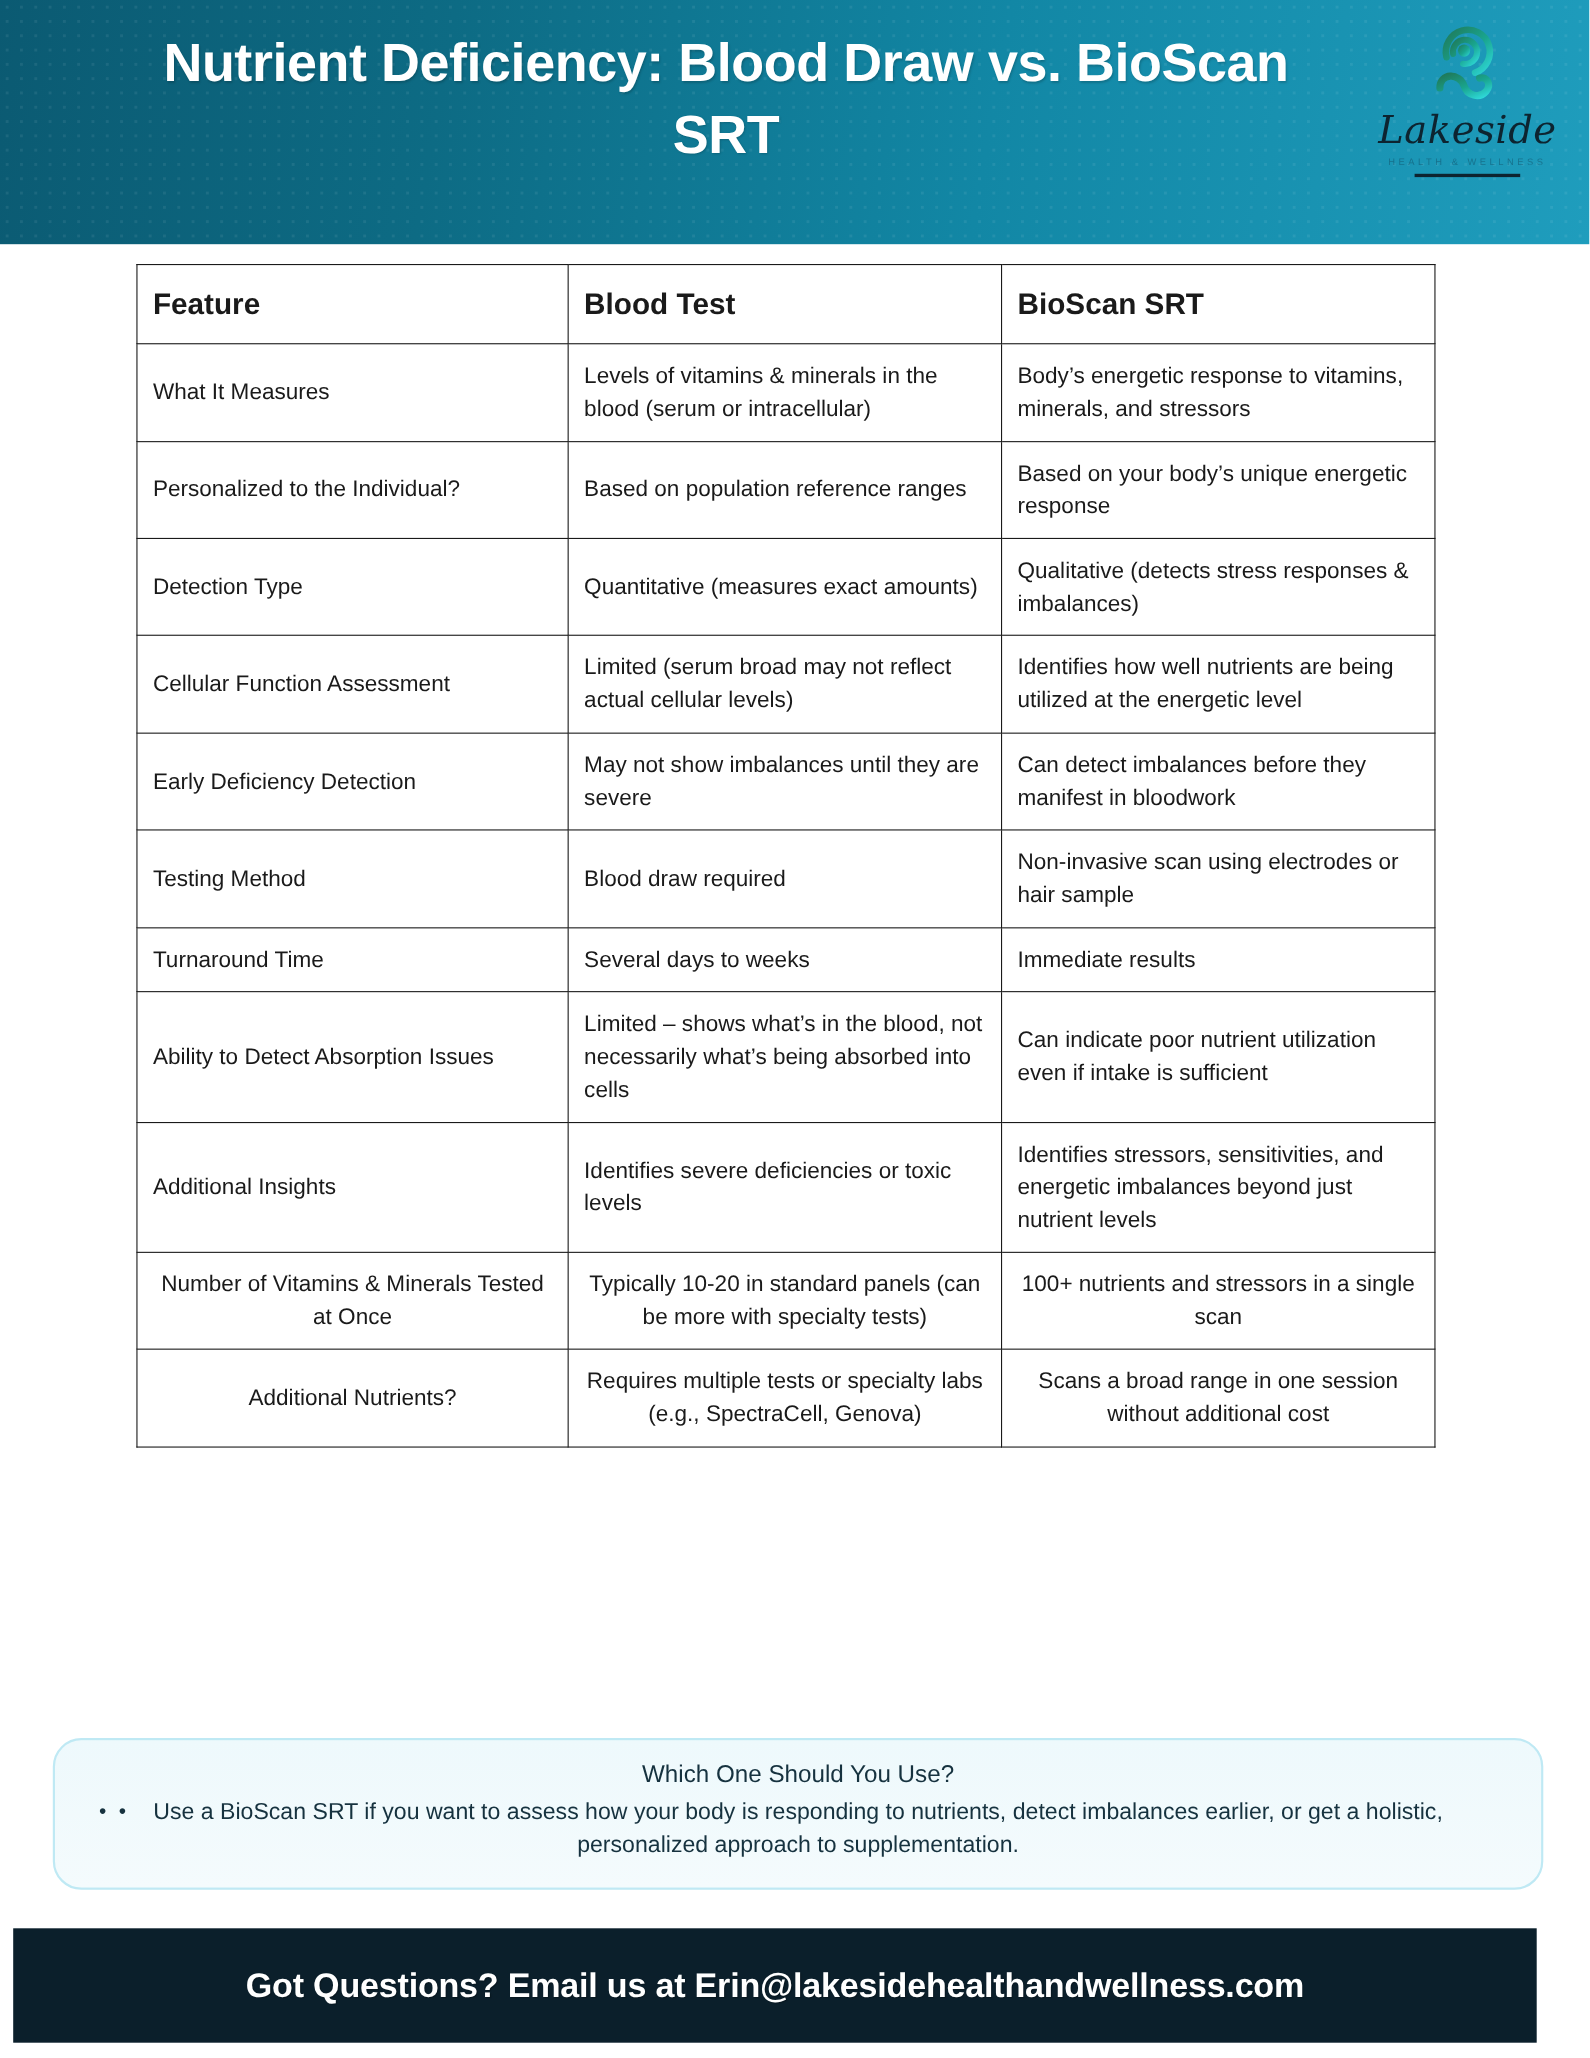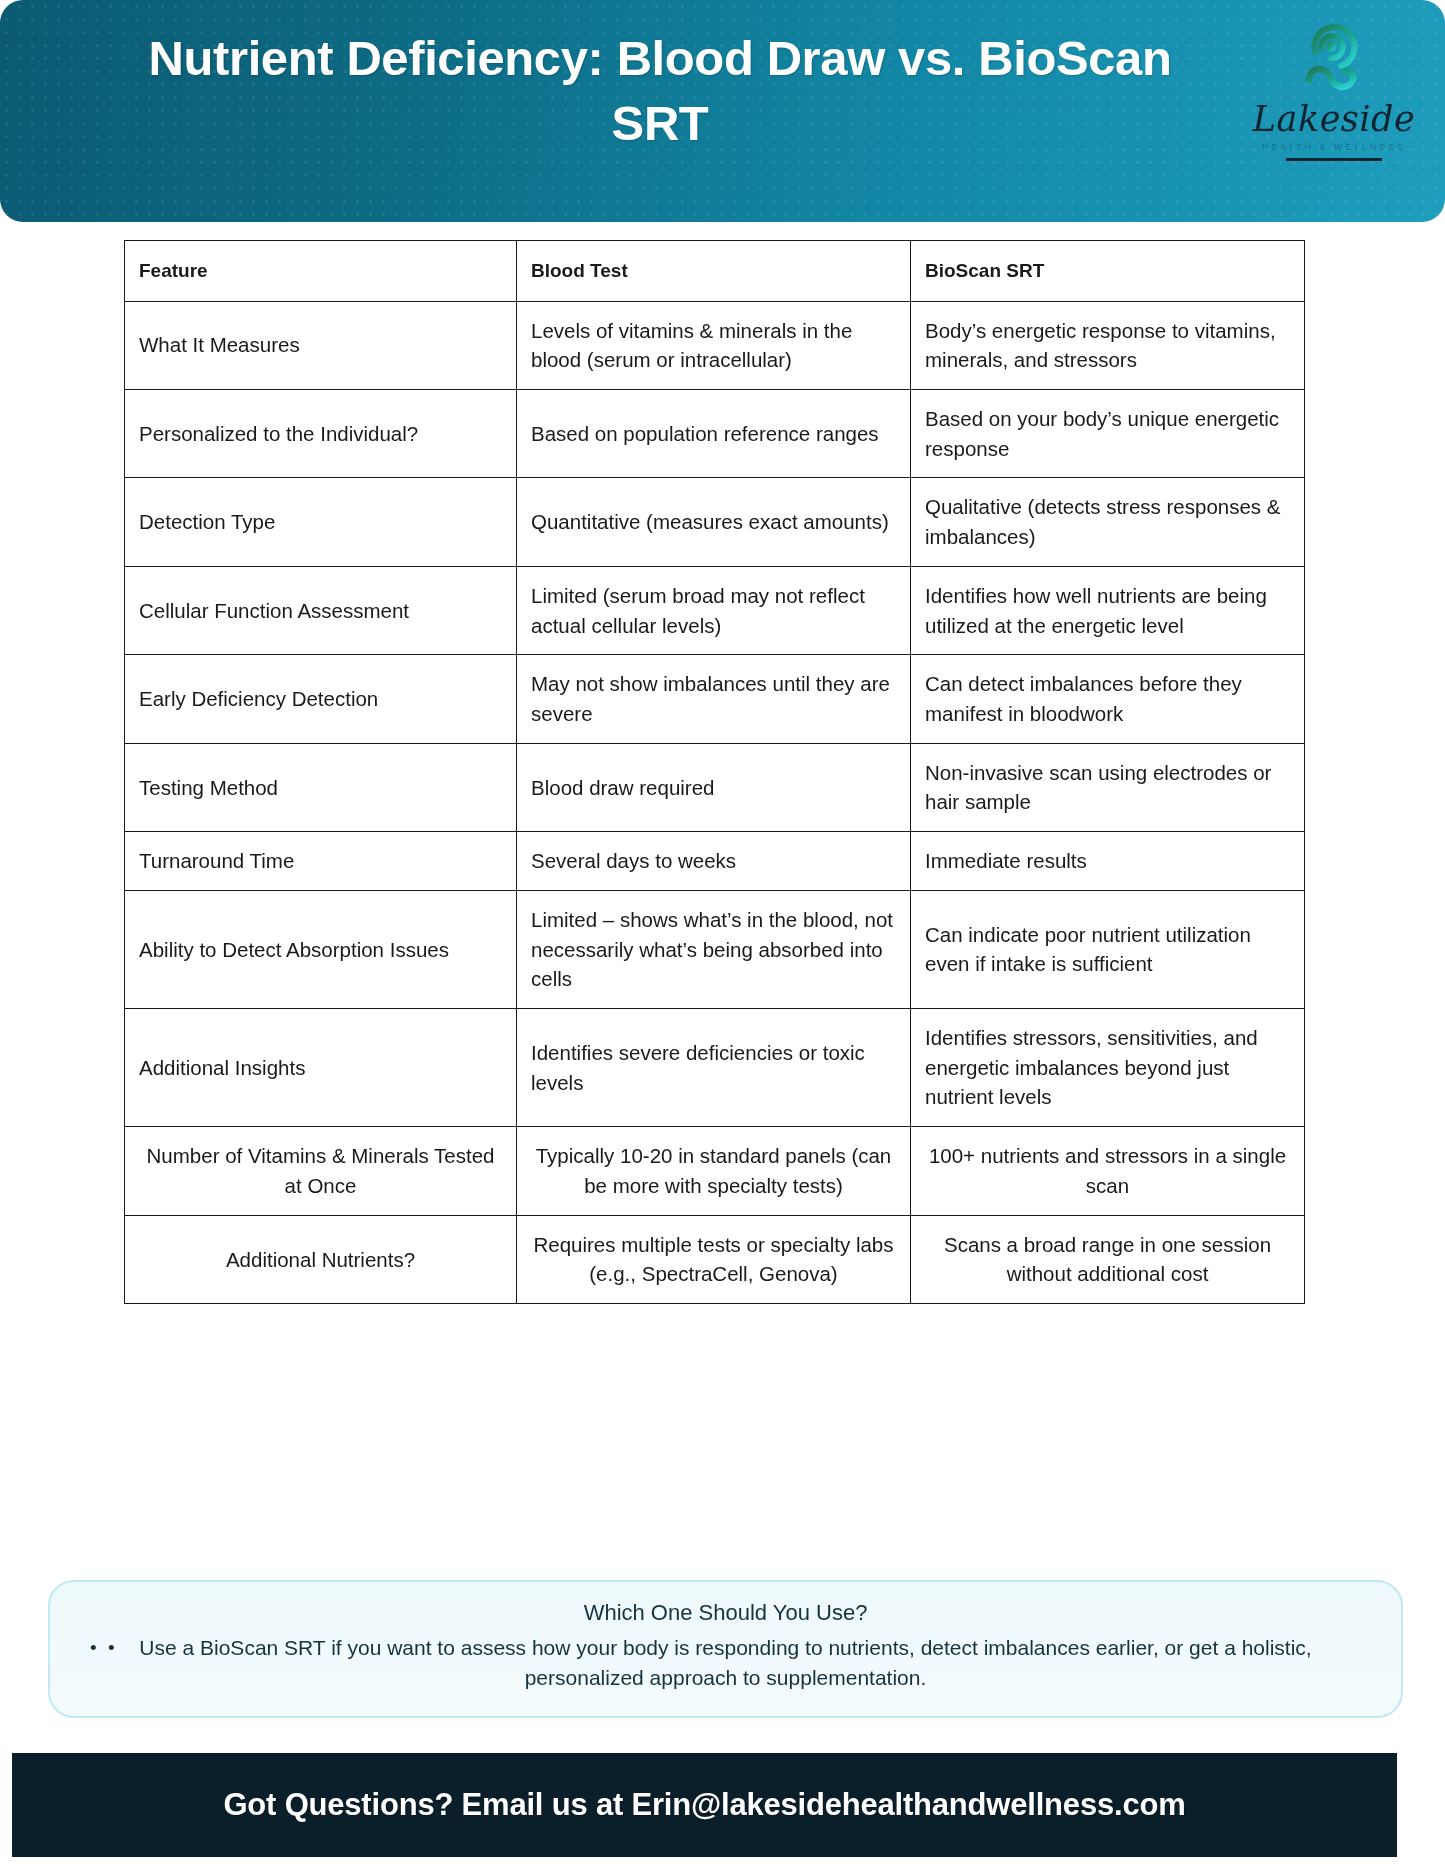--- a/index.html
+++ b/index.html
@@ -15,21 +15,20 @@
     overflow: hidden;
   }
 
   
   .header {
     position: relative;
     width: 1445px;
     height: 222px;
     background: linear-gradient(100deg, #0b5a72 0%, #0d6b84 28%, #1287a5 62%, #1f9dbd 100%);
     overflow: hidden;
-    border-radius: 23px;
   }
   .header-dots {
     position: absolute; inset: 0;
     background-image: radial-gradient(rgba(255,255,255,0.07) 1.6px, transparent 1.7px);
     background-size: 13px 13px;
     pointer-events: none;
   }
   .header-title {
     position: absolute;
     left: 100px; top: 26px;
@@ -88,21 +87,21 @@
     font-size: 20.5px;
     line-height: 1.45;
     font-weight: normal;
     text-align: left;
   }
   table.cmp col.c1 { width: 392px; }
   table.cmp col.c2 { width: 394px; }
   table.cmp col.c3 { width: 394px; }
   table.cmp thead th {
     font-weight: bold;
-    font-size: 19px;
+    font-size: 27px;
     padding-top: 16px; padding-bottom: 16px;
   }
   tr.center td { text-align: center; }
 
   
   .callout {
     position: absolute;
     left: 48px; top: 1580px;
     width: 1355px;
     background: linear-gradient(180deg, #eef9fc 0%, #f4fbfd 100%);

